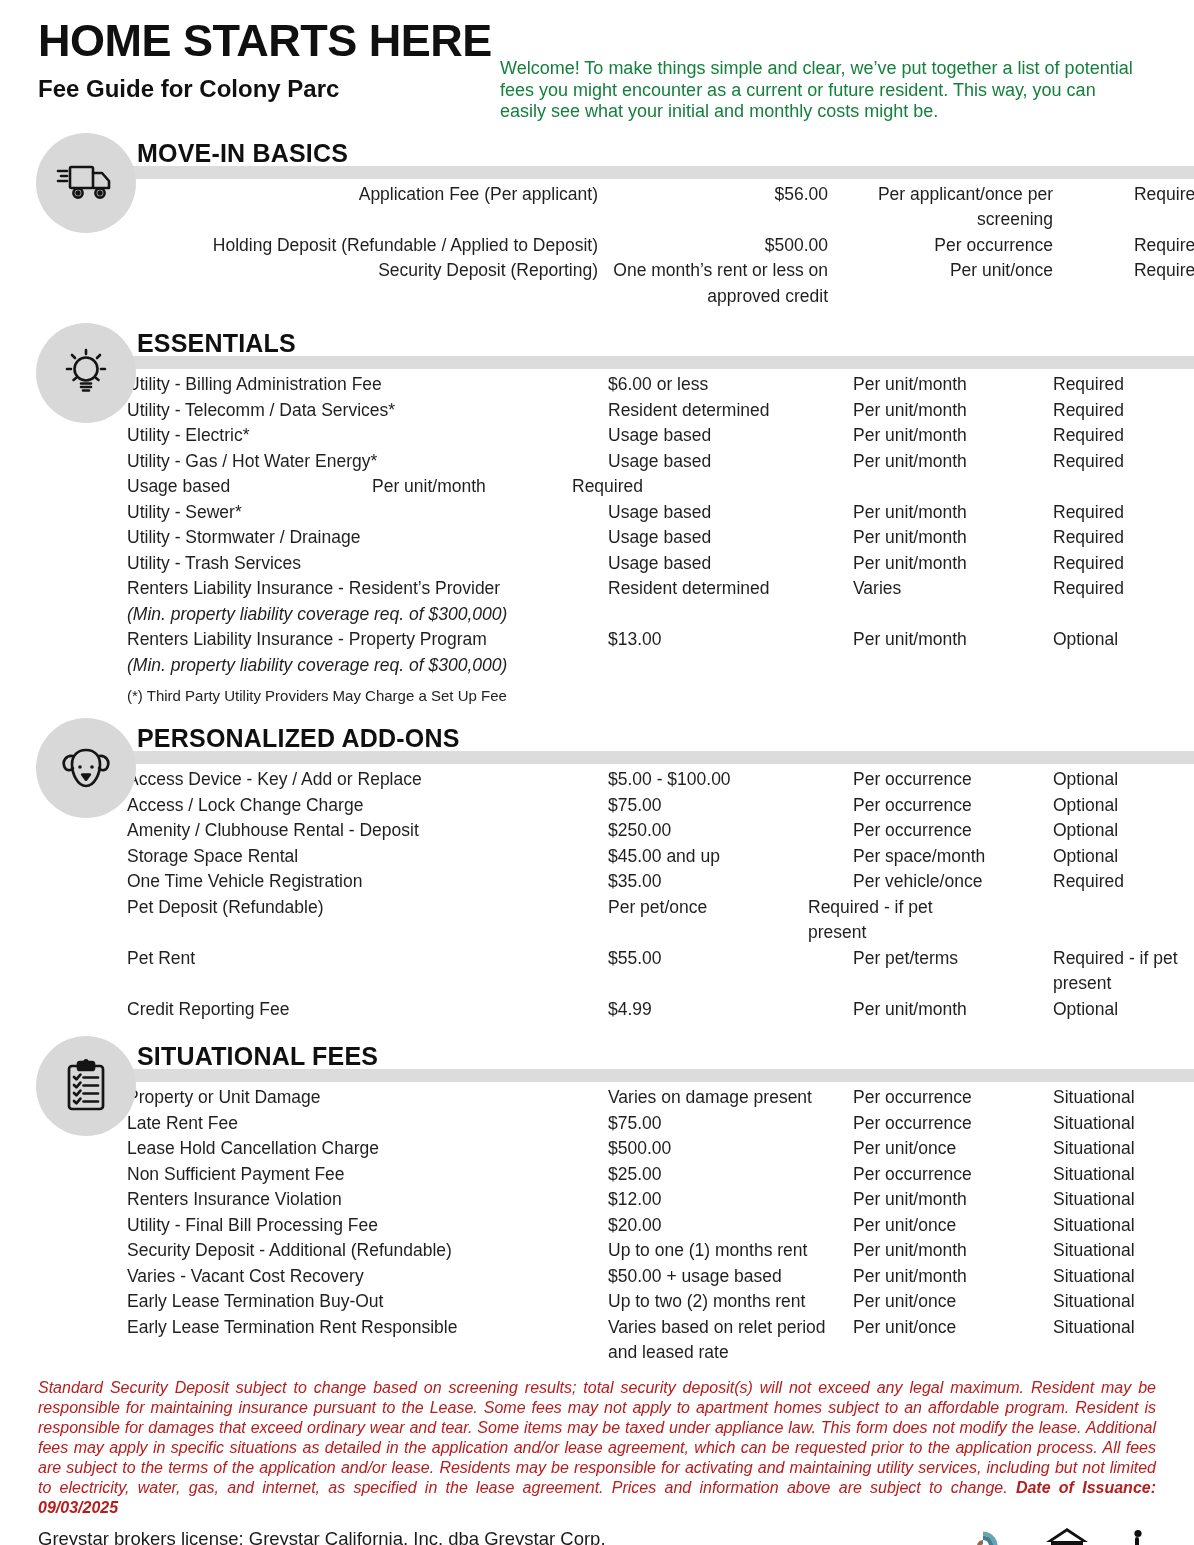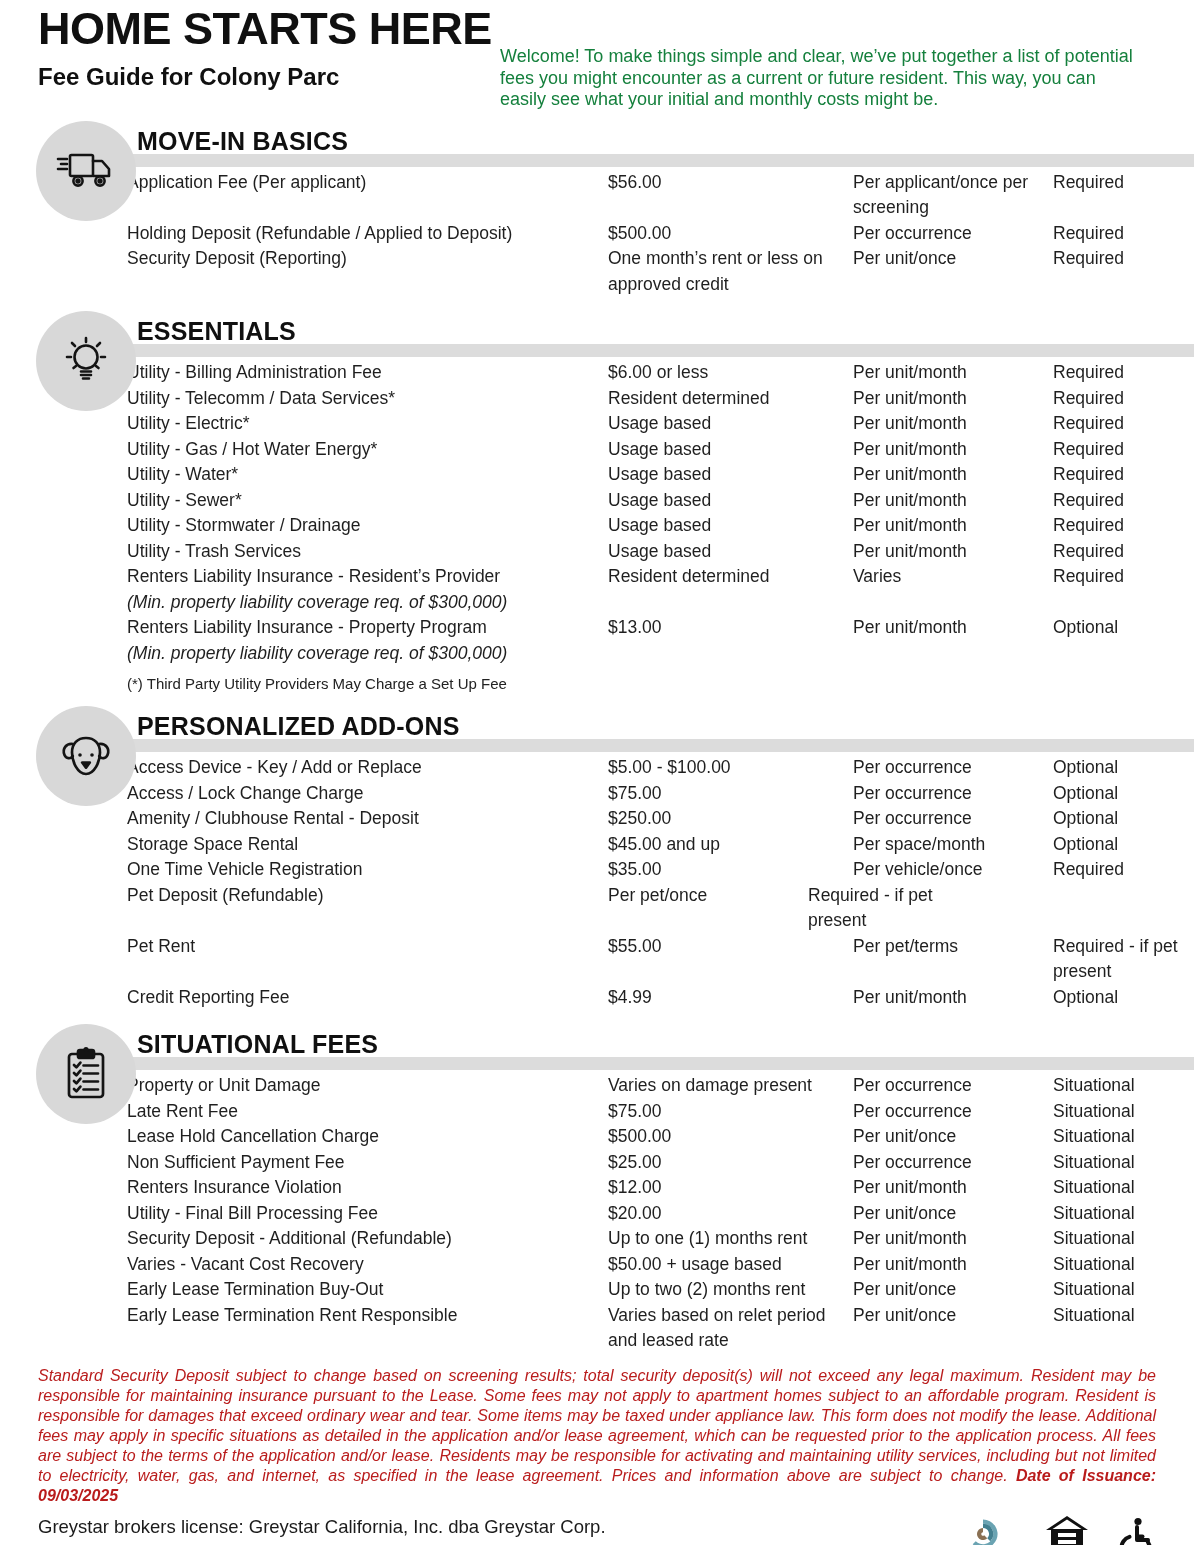--- a/index.html
+++ b/index.html
@@ -3,29 +3,29 @@
 <meta charset="utf-8">
 <style>
   * { margin:0; padding:0; box-sizing:content-box; }
   html,body { background:#fff; }
   .page {
     width:1194px; height:1545px; background:#ffffff; position:relative;
     font-family:"Liberation Sans", sans-serif; color:#1b1b1b; overflow:hidden;
     margin:0 auto;
   }
   
-  .header { display:flex; padding:4px 48px 0 38px; }
+  .header { display:flex; padding:16px 48px 0 38px; }
   .title-block { width:462px; flex:none; }
   .main-title { font-size:45px; font-weight:800; letter-spacing:-0.5px; color:#101010; line-height:1.1; }
   .subtitle { font-size:24px; font-weight:700; margin-top:9px; color:#101010; }
   .welcome { flex:1; font-size:18px; line-height:21.5px; margin-top:42px; color:#15803d; }
 
   
   .fee-section { position:relative; margin-top:16px; }
-  .fee-section.first { margin-top:12px; }
+  .fee-section.first { margin-top:12px;text-align:right; }
   .icon-circle {
     position:absolute; left:36px; top:-2px; width:100px; height:100px;
     border-radius:50%; background:#d8d8d8; display:flex;
     align-items:center; justify-content:center; z-index:2;
   }
   .section-head { position:relative; height:44px; }
   .section-title { position:absolute; left:137px; bottom:11px; font-size:25px; font-weight:800; letter-spacing:0.2px; color:#101010; }
   .head-bar { position:absolute; left:95px; right:0; bottom:0; height:13px; background:#dcdcdc; }
 
   .rows { margin-left:127px; padding-top:3px; }
@@ -133,21 +133,20 @@
           <div class="cell freq">Per unit/month</div>
           <div class="cell status">Required</div>
         </div>
         <div class="fee-row">
           <div class="cell name">Utility - Gas / Hot Water Energy*</div>
           <div class="cell amount">Usage based</div>
           <div class="cell freq">Per unit/month</div>
           <div class="cell status">Required</div>
         </div>
         <div class="fee-row">
-          <div class="cell name">Utility - Water*</div>
           <div class="cell amount">Usage based</div>
           <div class="cell freq">Per unit/month</div>
           <div class="cell status">Required</div>
         </div>
         <div class="fee-row">
           <div class="cell name">Utility - Sewer*</div>
           <div class="cell amount">Usage based</div>
           <div class="cell freq">Per unit/month</div>
           <div class="cell status">Required</div>
         </div>

